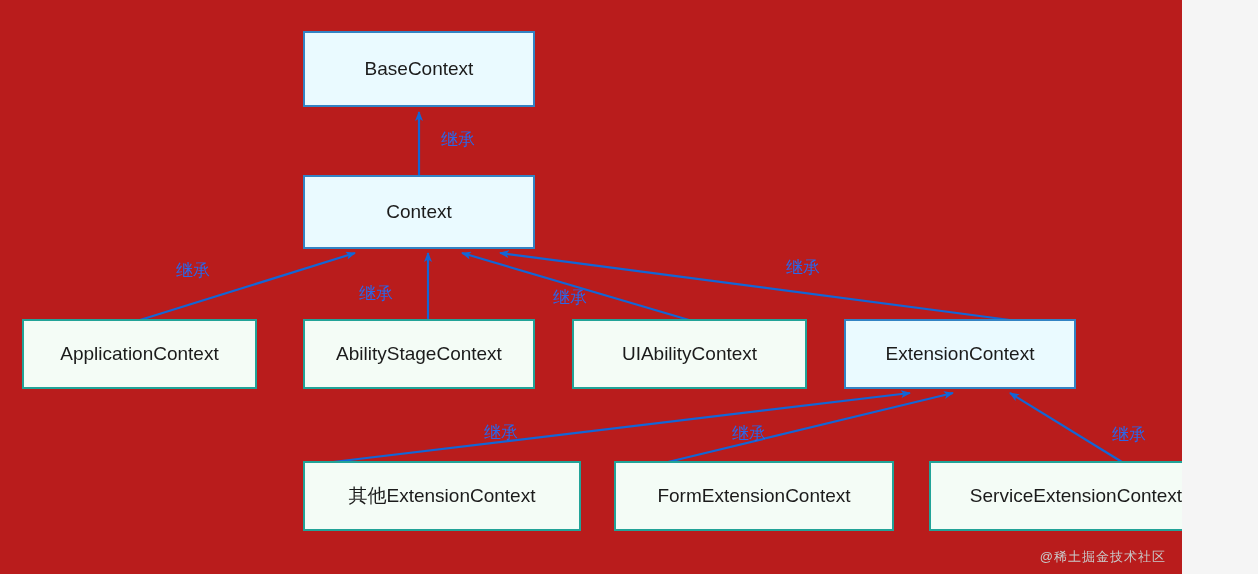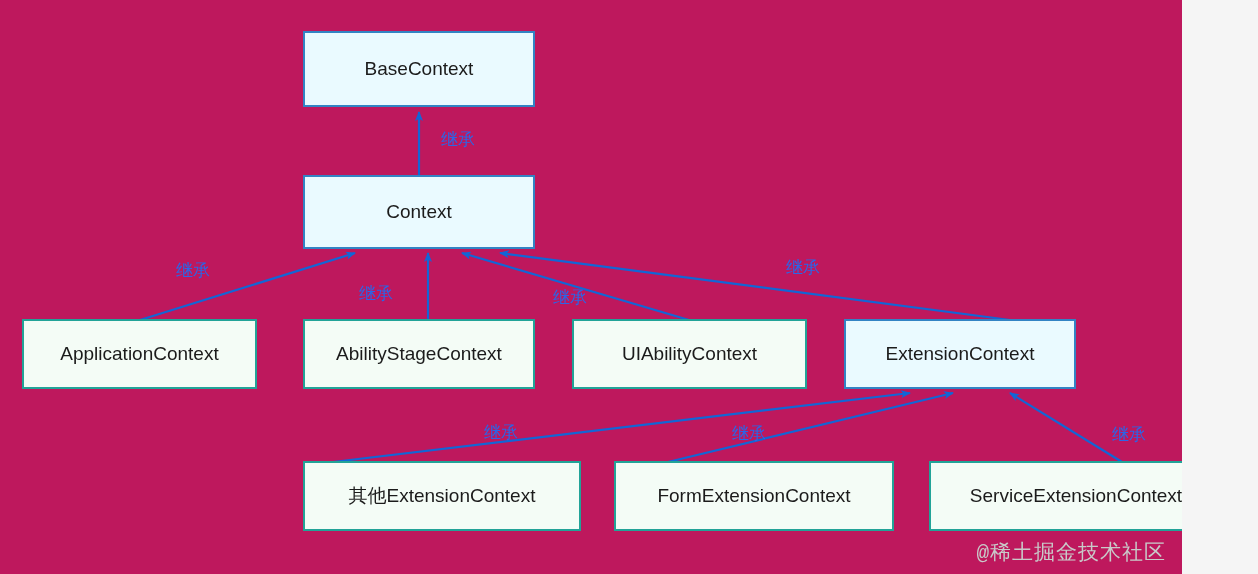--- a/index.html
+++ b/index.html
@@ -4,21 +4,21 @@
 <style>
   html, body {
     margin: 0;
     padding: 0;
     background: #f5f5f5;
   }
   #stage {
     position: relative;
     width: 1182px;
     height: 574px;
-    background: #be185d;
+    background: #b91c1c;
     overflow: hidden;
     font-family: "Liberation Sans", "DejaVu Sans", sans-serif;
   }
   svg.diagram {
     position: absolute;
     left: 0;
     top: 0;
     width: 1258px;
     height: 574px;
   }
@@ -49,22 +49,22 @@
     font-family: "DejaVu Sans", "Liberation Sans", sans-serif;
     font-size: 17px;
     fill: #2a66e8;
     text-anchor: middle;
     dominant-baseline: middle;
   }
   .watermark {
     position: absolute;
     right: 16px;
     bottom: 8px;
-    font-family: Liberation Mono, monospace;
-    font-size: 21px;
+    font-family: Liberation Sans, sans-serif;
+    font-size: 13px;
     color: #c9c9c9;
     letter-spacing: 1px;
     user-select: none;
   }
 </style>
 </head>
 <body>
 
 <div id="stage">
 

